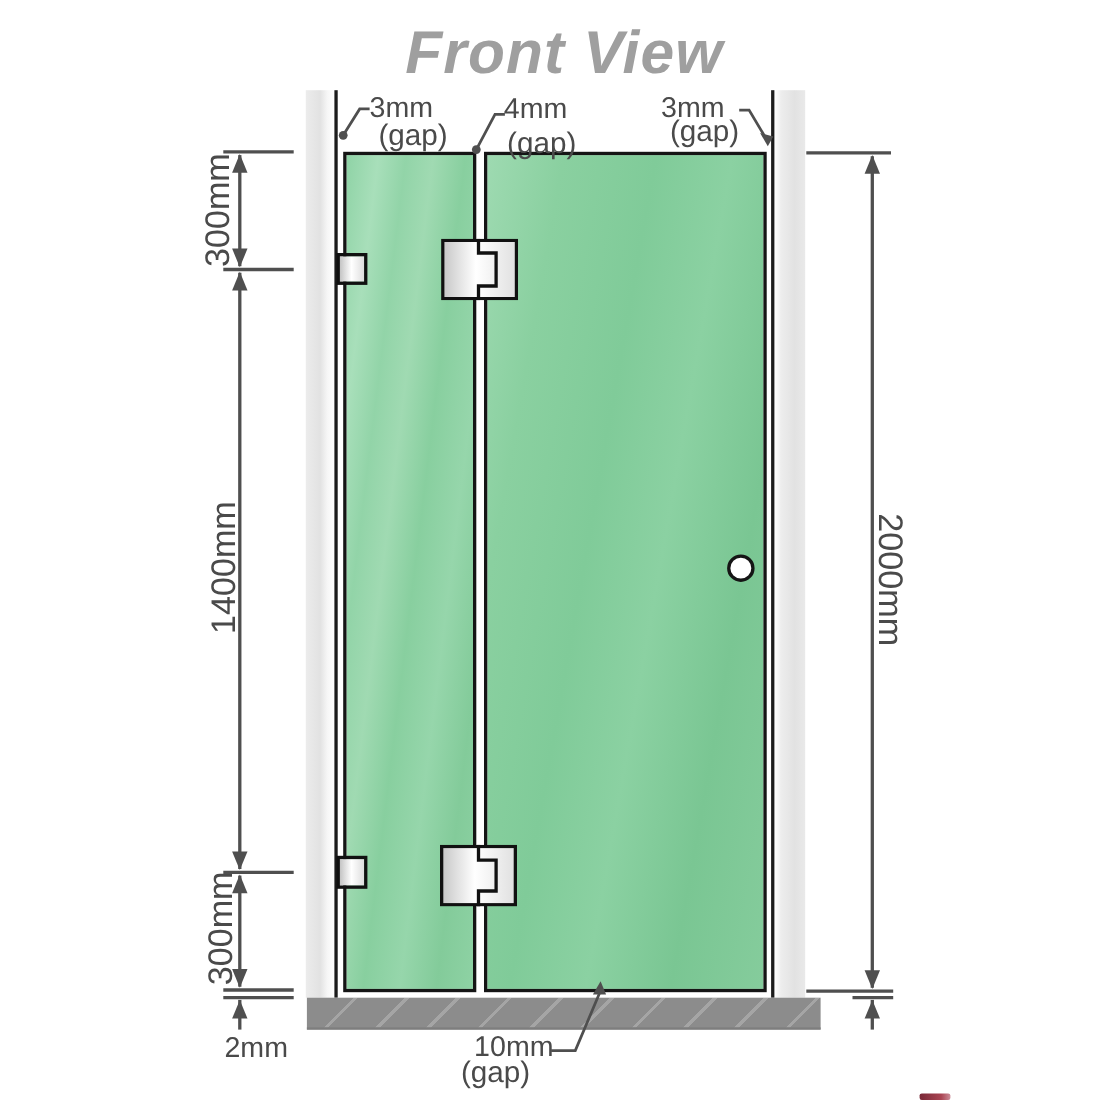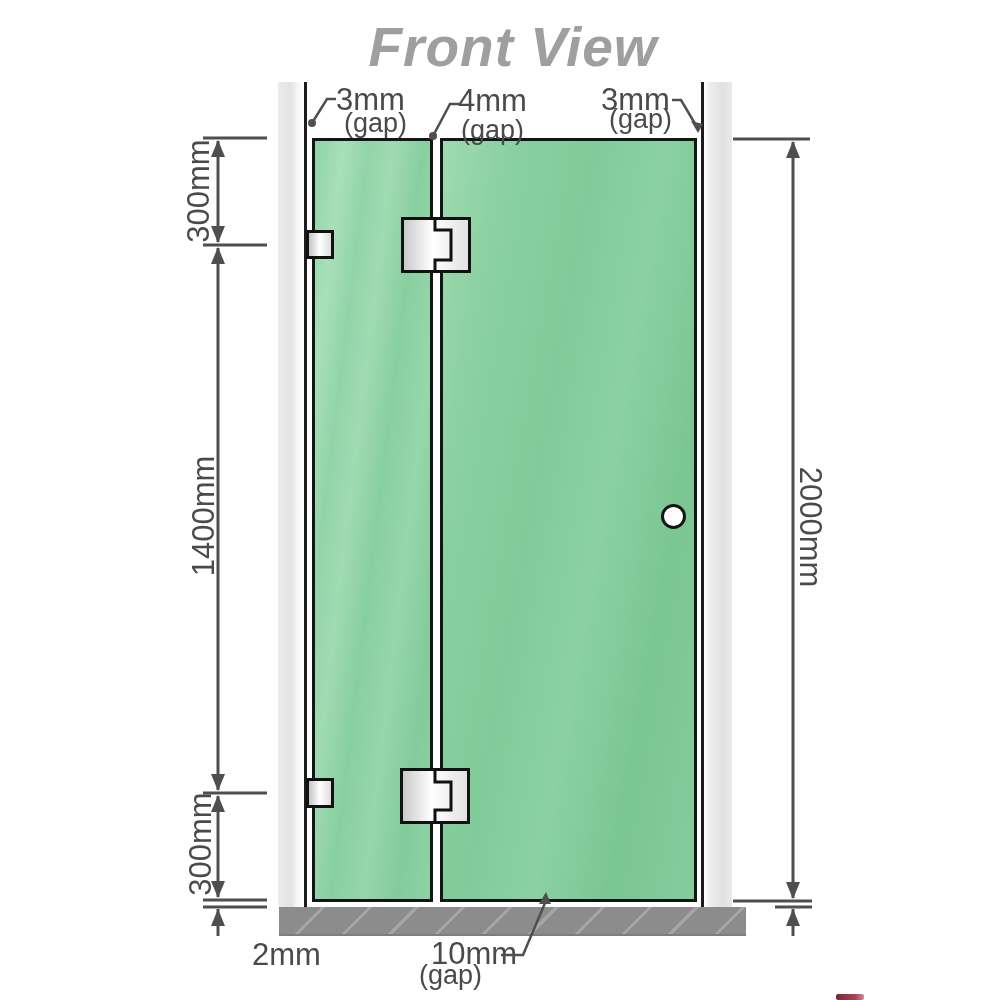--- a/index.html
+++ b/index.html
@@ -53,21 +53,21 @@
   #hinge-top{left:401px;top:217px;}
   #hinge-bottom{left:400px;top:768px;}
   #handle{
     left:661px;top:504px;width:19px;height:19px;border:3px solid #151515;
     border-radius:50%;background:#ffffff;z-index:5;
   }
   
   #dims{left:0;top:0;z-index:6;pointer-events:none;}
   
   .lbl{white-space:nowrap;z-index:4;line-height:1;}
-  .val{font-size:31px;}
+  .val{font-size:26px;}
   .note{font-size:27px;}
   .rot{transform:translate(-50%,-50%) rotate(-90deg);font-size:31px;}
   .rot-cw{transform:translate(-50%,-50%) rotate(90deg);font-size:31px;}
   #wm{
     left:836px;top:994px;width:28px;height:6px;z-index:7;border-radius:2px;
     background:linear-gradient(90deg,#6a1020,#a03040 70%,#c7808d);opacity:.9;
   }
 </style>
 </head>
 <body>
@@ -163,18 +163,18 @@
   <div class="abs lbl val" style="left:458px;top:85px;text-align:center;">4mm</div>
   <div class="abs lbl note" style="left:461px;top:117px;">(gap)</div>
   <div class="abs lbl val" style="left:601px;top:84px;">3mm</div>
   <div class="abs lbl note" style="left:609px;top:106px;">(gap)</div>
 
   <div class="abs lbl rot" style="left:198px;top:191px;">300mm</div>
   <div class="abs lbl rot" style="left:203px;top:516px;">1400mm</div>
   <div class="abs lbl rot" style="left:200px;top:844px;">300mm</div>
   <div class="abs lbl rot-cw" style="left:810px;top:527px;">2000mm</div>
 
-  <div class="abs lbl val" style="left:204px;top:939px;margin-left:48px;">2mm</div>
+  <div class="abs lbl val" style="left:204px;top:939px;">2mm</div>
   <div class="abs lbl val" style="left:431px;top:938px;">10mm</div>
   <div class="abs lbl note" style="left:419px;top:962px;">(gap)</div>
 
   <div id="wm" class="abs"></div>
 </div>
 
 </body></html>

